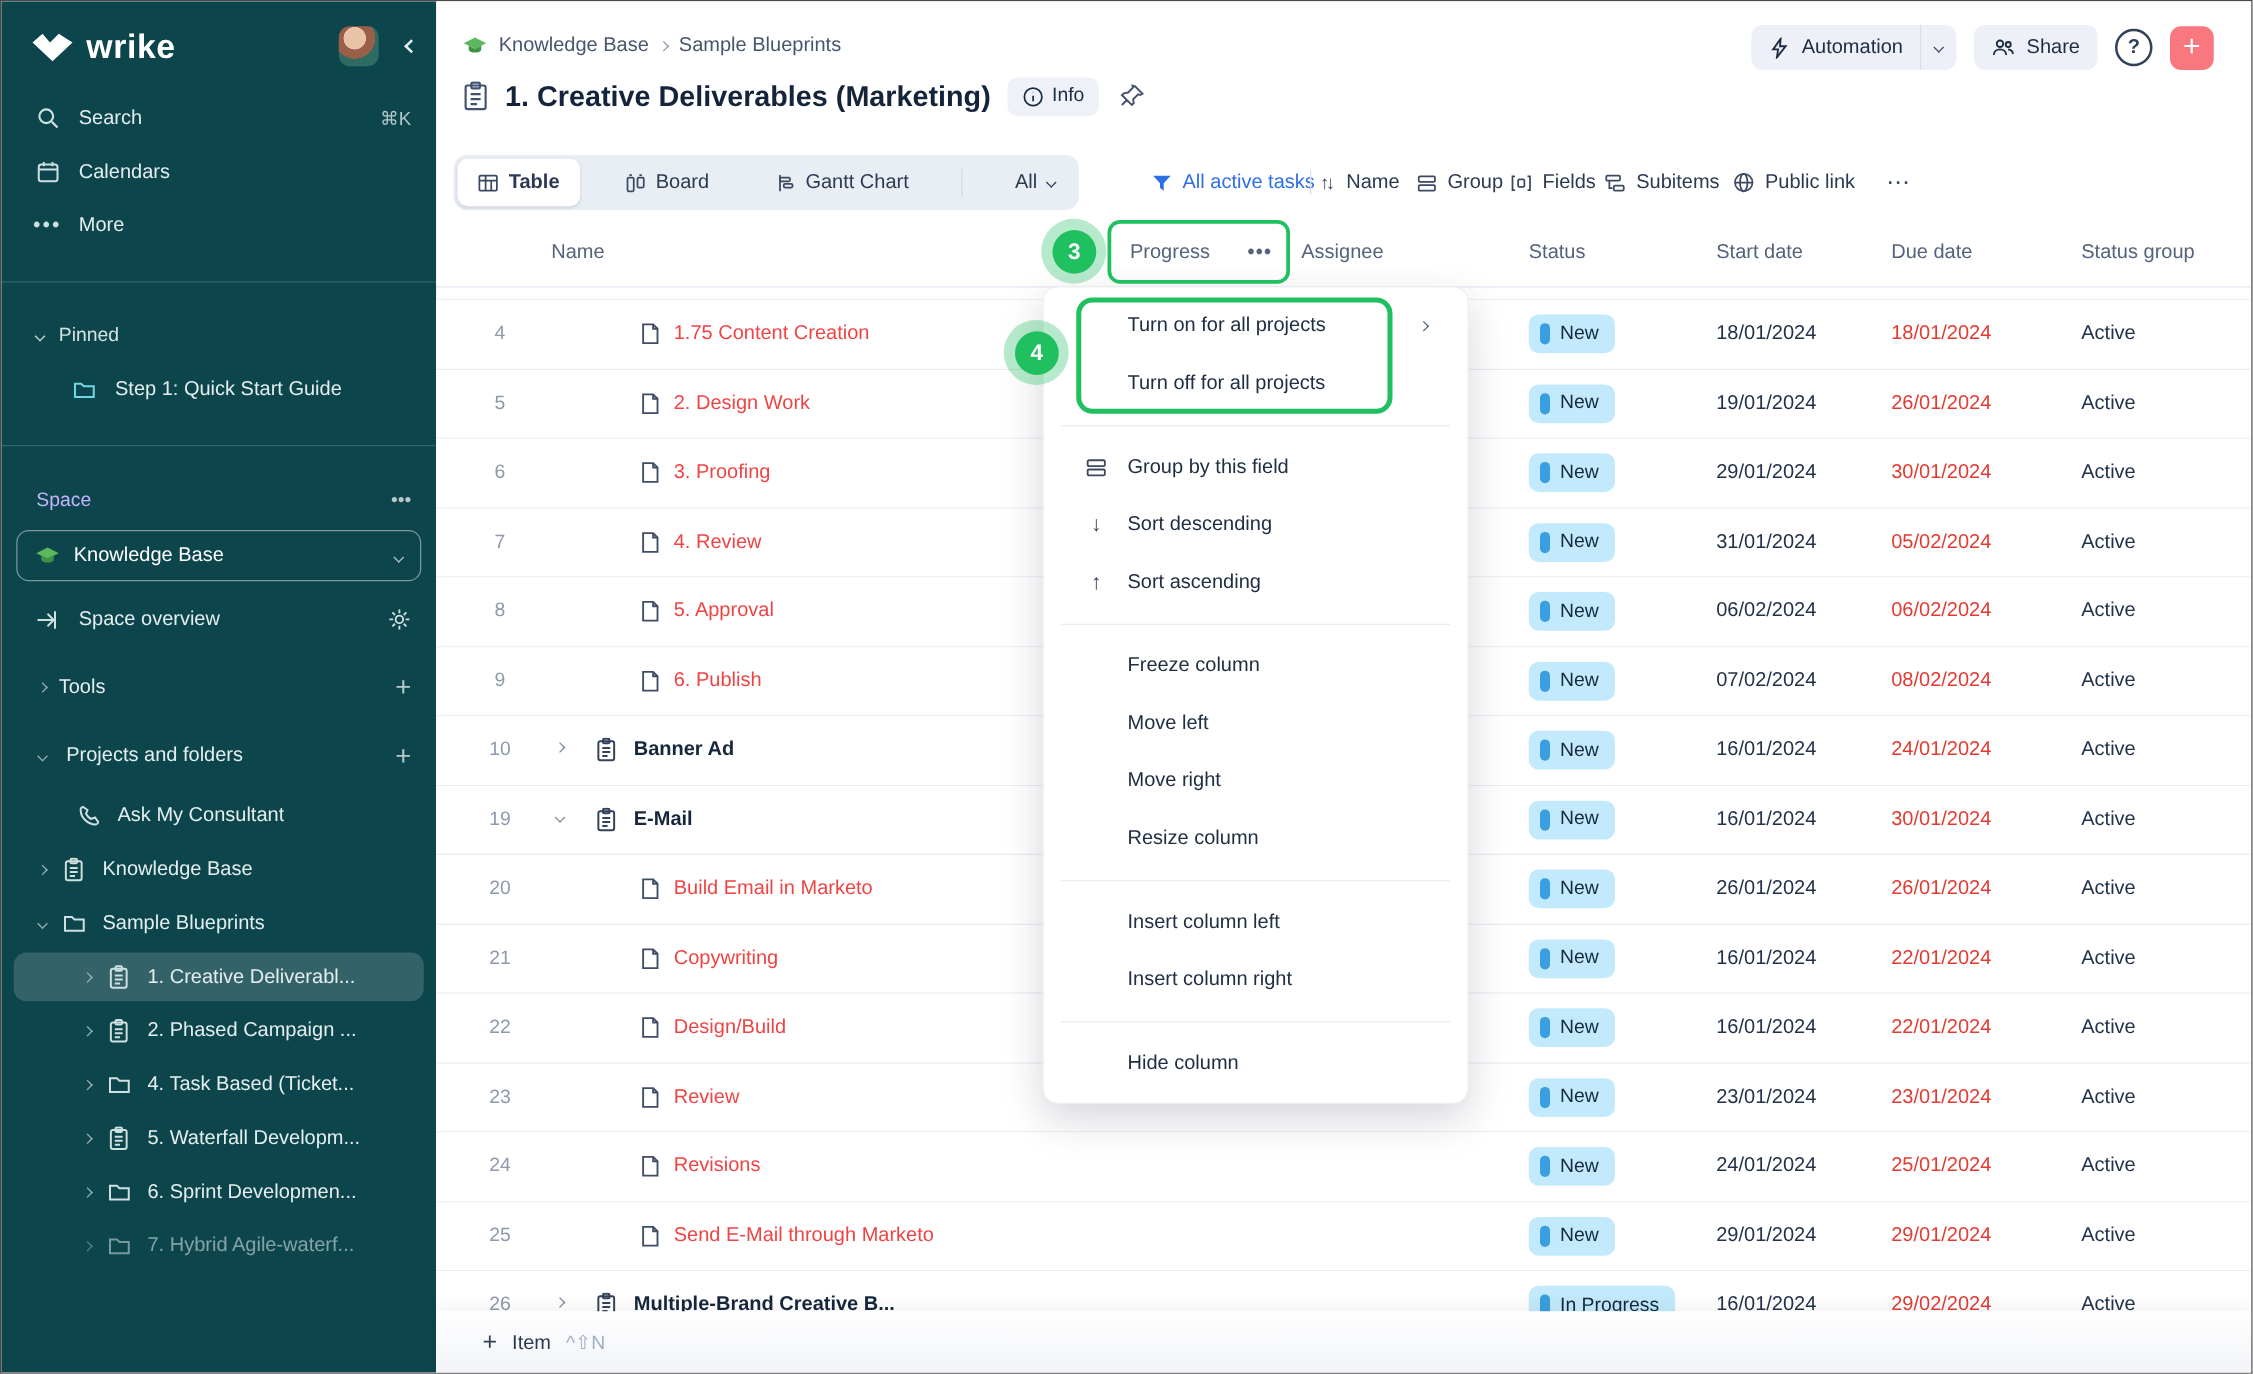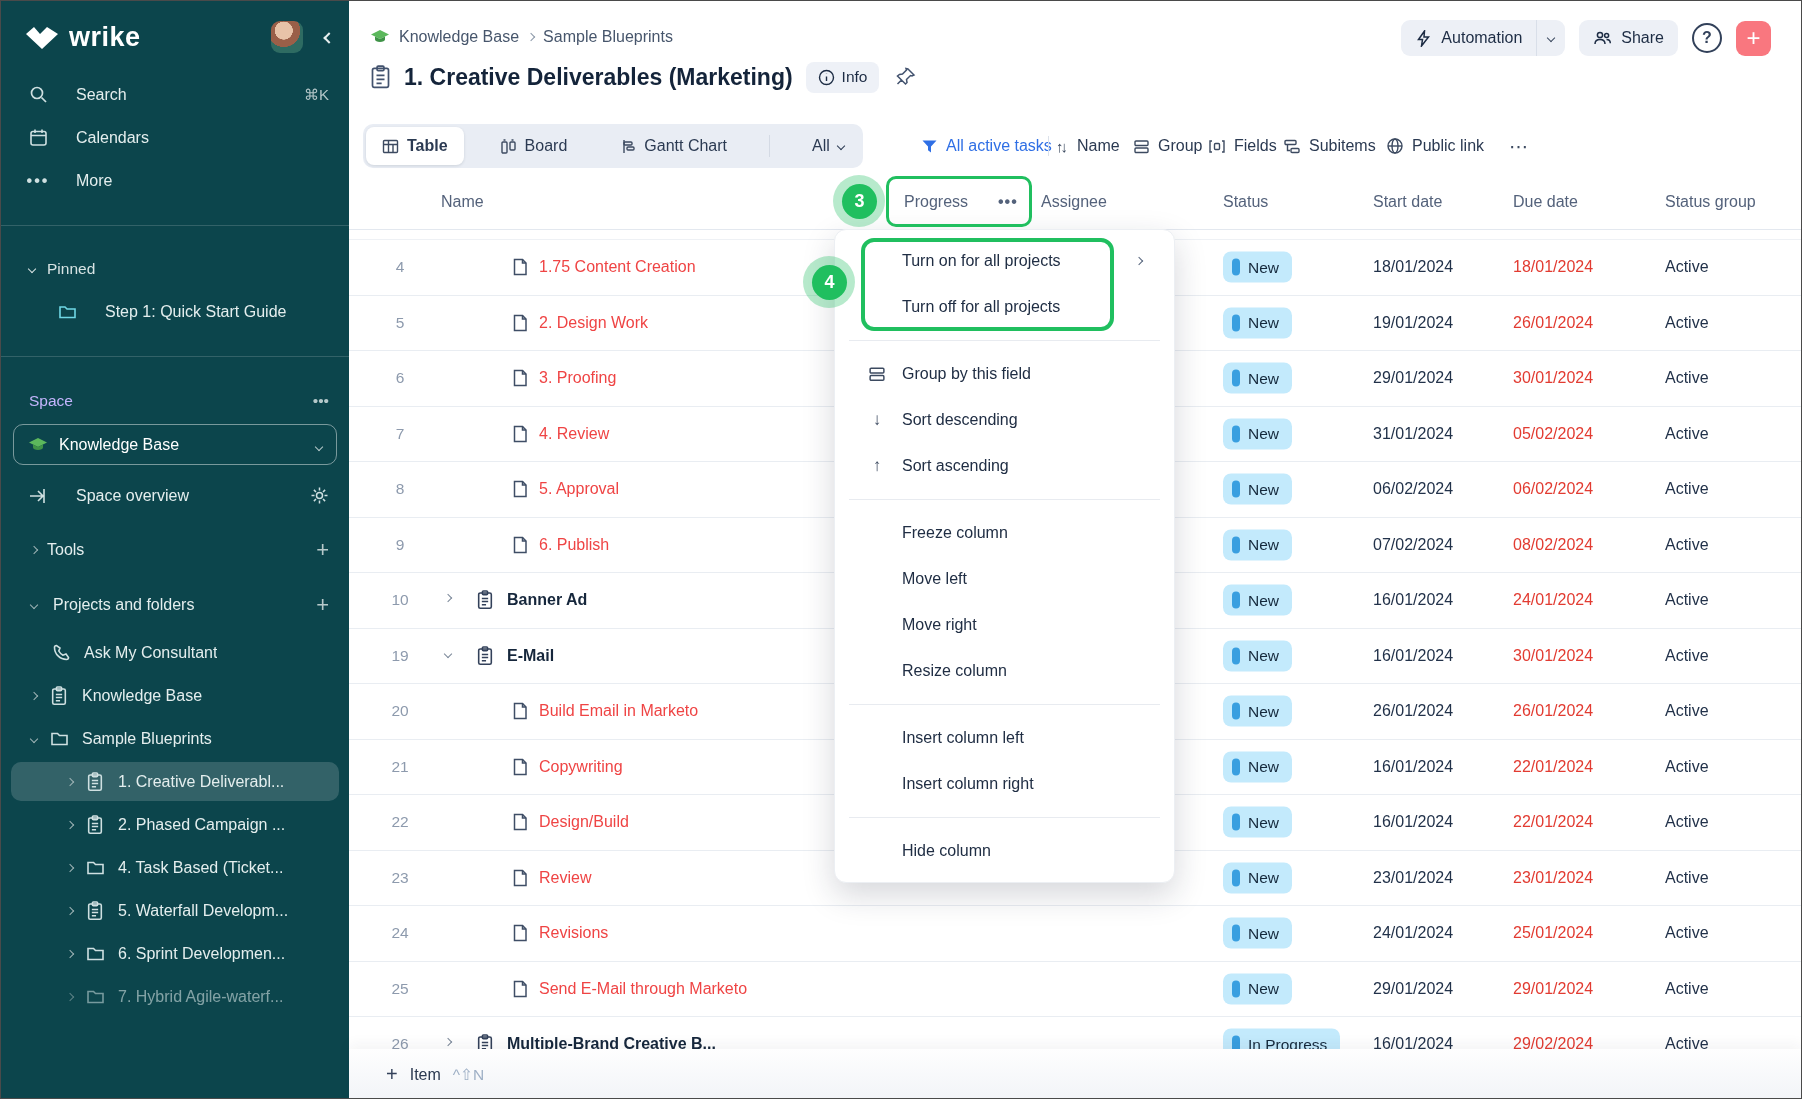--- a/index.html
+++ b/index.html
@@ -10,21 +10,21 @@
     border: 1px solid #4a4a4a;
   }
   
   .sidebar { position:absolute; left:0; top:0; width:348px; height:100%; background:#0c454c; color:#e7efef; }
   .sb-logo { height:72px; display:flex; align-items:center; padding:0 16px 0 24px; gap:10px; }
   .logo-mark { width:34px; height:26px; }
   .logo-text { font-size:27px; font-weight:bold; color:#fff; letter-spacing:.5px; }
   .avatar { width:32px; height:32px; border-radius:9px; margin-left:auto;
     background: radial-gradient(circle at 40% 30%, #e8c3a8 0 30%, #9a5f48 31% 55%, #2e6b62 56% 100%); }
   .sb-collapse { margin-left:12px; color:#e7efef; }
-  .sb-row { display:flex; align-items:center; height:43px; padding:0 20px 0 27px; gap:28px; font-size:16px; color:#e4eeee; cursor:pointer; }
+  .sb-row { display:flex; align-items:center; height:43px; padding:0 20px 0 27px; gap:15px; font-size:16px; color:#e4eeee; cursor:pointer; }
   .sb-row .icon { width:20px; height:20px; display:flex; align-items:center; justify-content:center; color:#cfe0e1; flex:none; }
   .sb-shortcut { margin-left:auto; color:#b3c6c8; font-size:15px; }
   .sb-div { height:1px; background:rgba(255,255,255,.16); margin:23px 0 0 0; }
   .sb-section { display:flex; align-items:center; height:43px; padding:0 20px 0 28px; gap:12px; font-size:15.5px; color:#d7e3e3; }
   .sb-dim { color:#c4b5fd; }
   .sb-right { margin-left:auto; color:#b6c9ca; }
   .chev { display:inline-block; width:8px; height:8px; border-right:2px solid currentColor; border-bottom:2px solid currentColor; flex:none; }
   .chev.r { transform:rotate(-45deg); }
   .chev.d { transform:rotate(45deg); }
   .chev.l { transform:rotate(135deg); }
@@ -187,21 +187,21 @@
       <span class="chev r sm" style="color:#9fb4b6"></span>
       <span style="margin-left:8px">Tools</span>
       <span class="sb-right" style="font-size:22px; font-weight:300">+</span>
     </div>
     <div class="sb-row" style="margin-top:12px; padding-left:30px; gap:12px">
       <span class="chev d sm" style="color:#9fb4b6"></span>
       <span style="margin-left:4px">Projects and folders</span>
       <span class="sb-right" style="font-size:22px; font-weight:300">+</span>
     </div>
     <div id="sb-tree" style="margin-top:5px">
-        <div class="tree-row" style="padding-left: 30px;">
+        <div class="tree-row" style="padding-left: 40px;">
           <span style="width: 20px;"></span>
           <span class="icon">
             <svg width="19" height="19" viewBox="0 0 19 19" fill="none" stroke="currentColor" stroke-width="1.6">
               <path d="M4.5 2.5 c-1 0-2 1-2 2 0 6.5 5.5 12 12 12 1 0 2-1 2-2 l-2.5-3.5 -3 1.2 a10 10 0 0 1 -4.2-4.2 l1.2-3 Z"></path>
             </svg>
           </span>
           <span class="tree-label">Ask My Consultant</span>
         </div>
         <div class="tree-row" style="padding-left: 30px;">
           <span class="chev sm r"></span>

